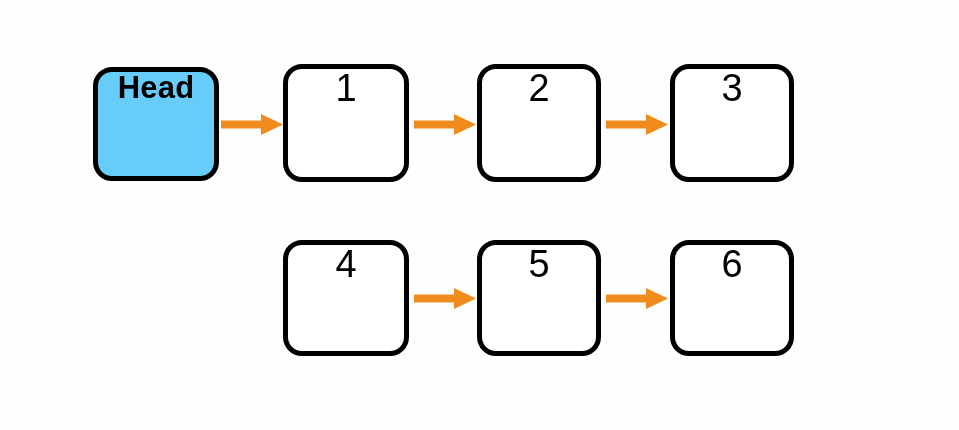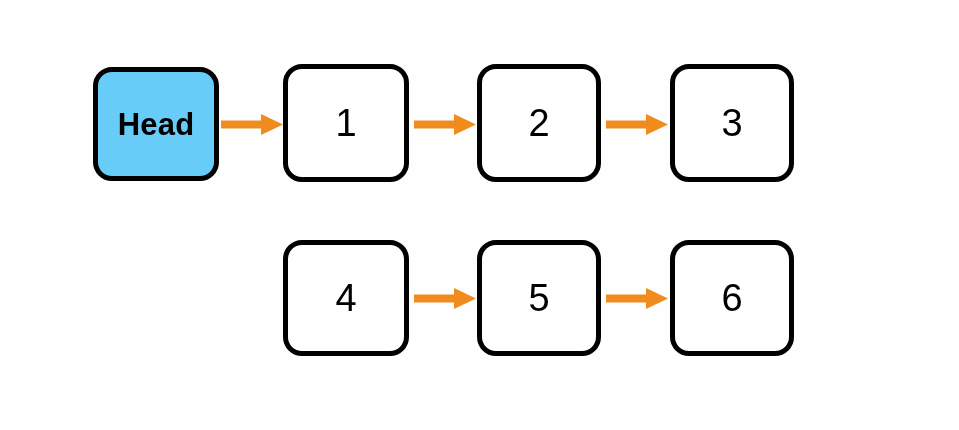--- a/index.html
+++ b/index.html
@@ -19,21 +19,21 @@
     height: 430px;
     background: #fefefe;
   }
   .node-box {
     position: absolute;
     box-sizing: border-box;
     border: 5px solid #000000;
     border-radius: 19px;
     background: #ffffff;
     display: flex;
-    align-items: center;
+    align-items: flex-start;
     justify-content: center;
     color: #000000;
   }
   .node-box.head {
     background: #68ccf8;
   }
   .node-label {
     font-size: 38px;
     font-weight: 400;
     line-height: 1;

